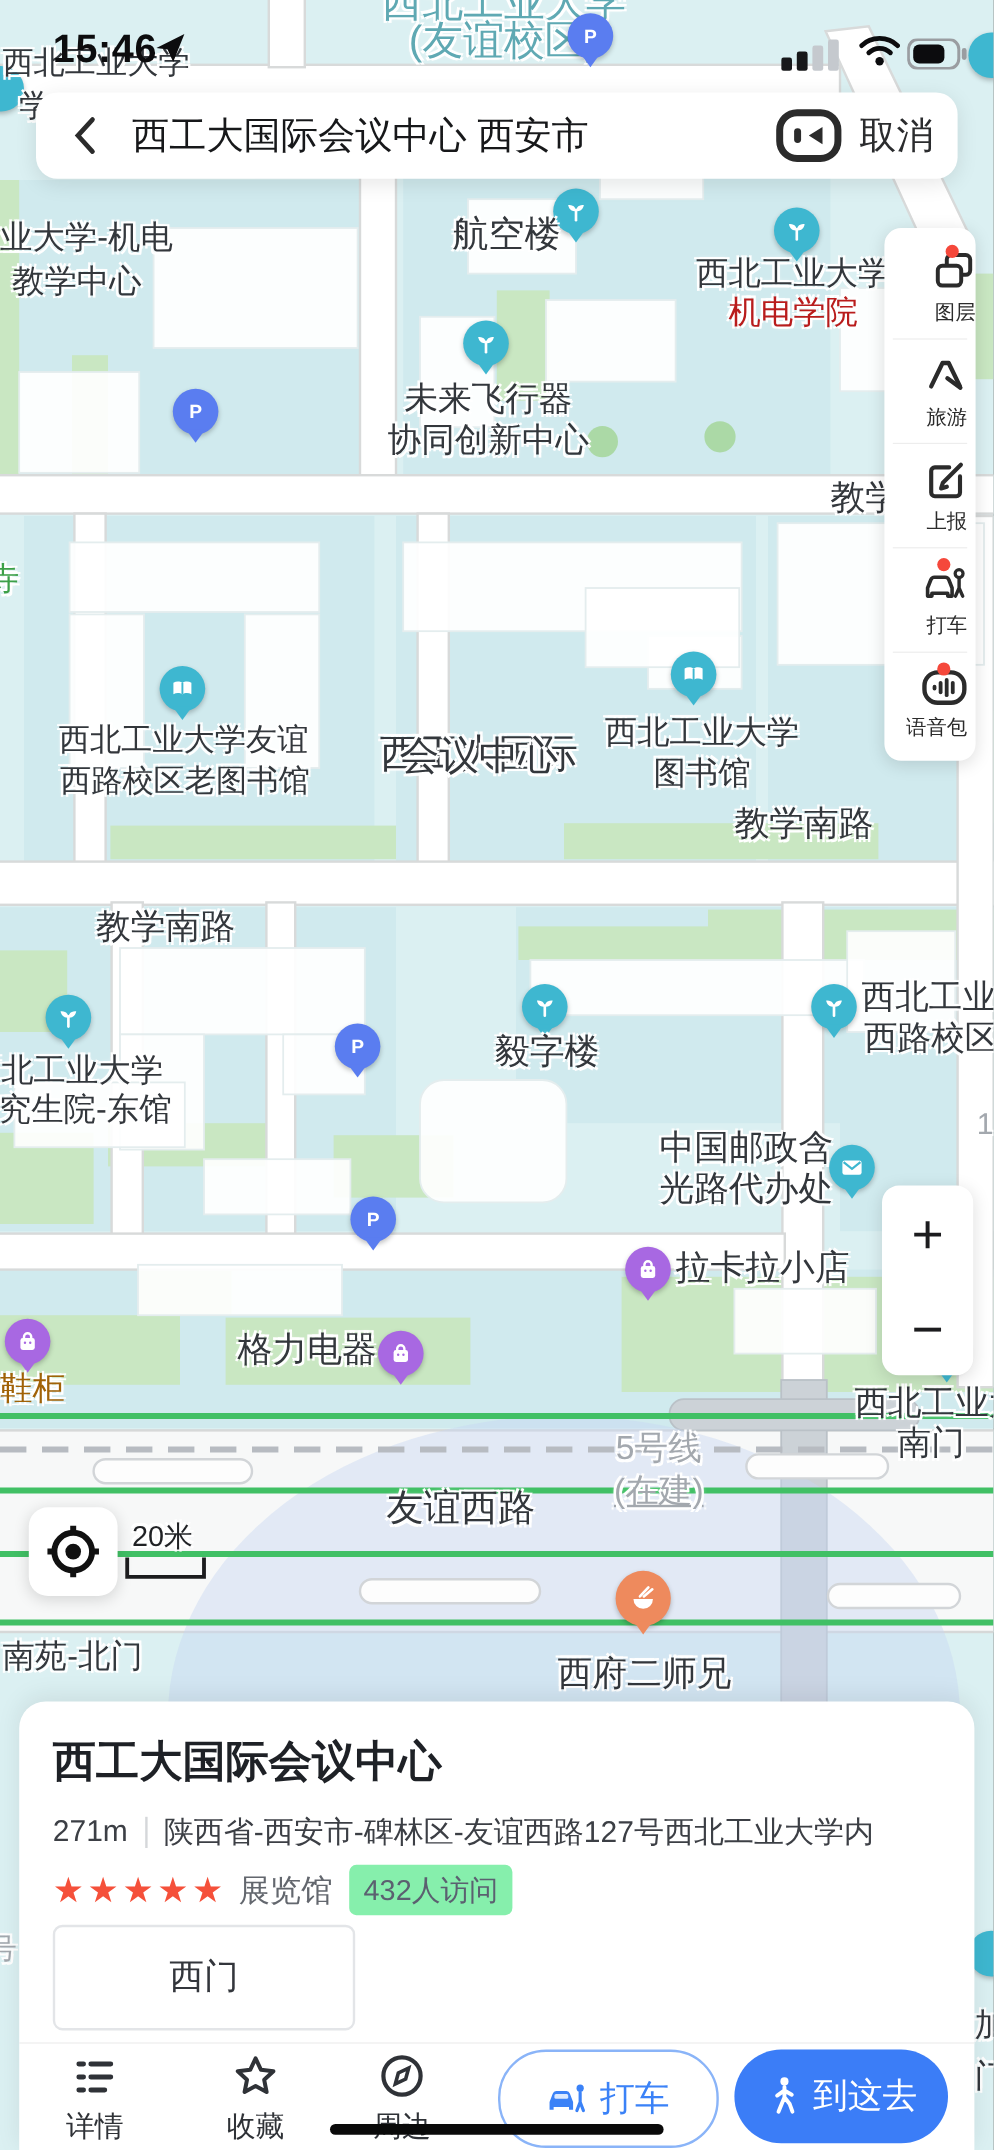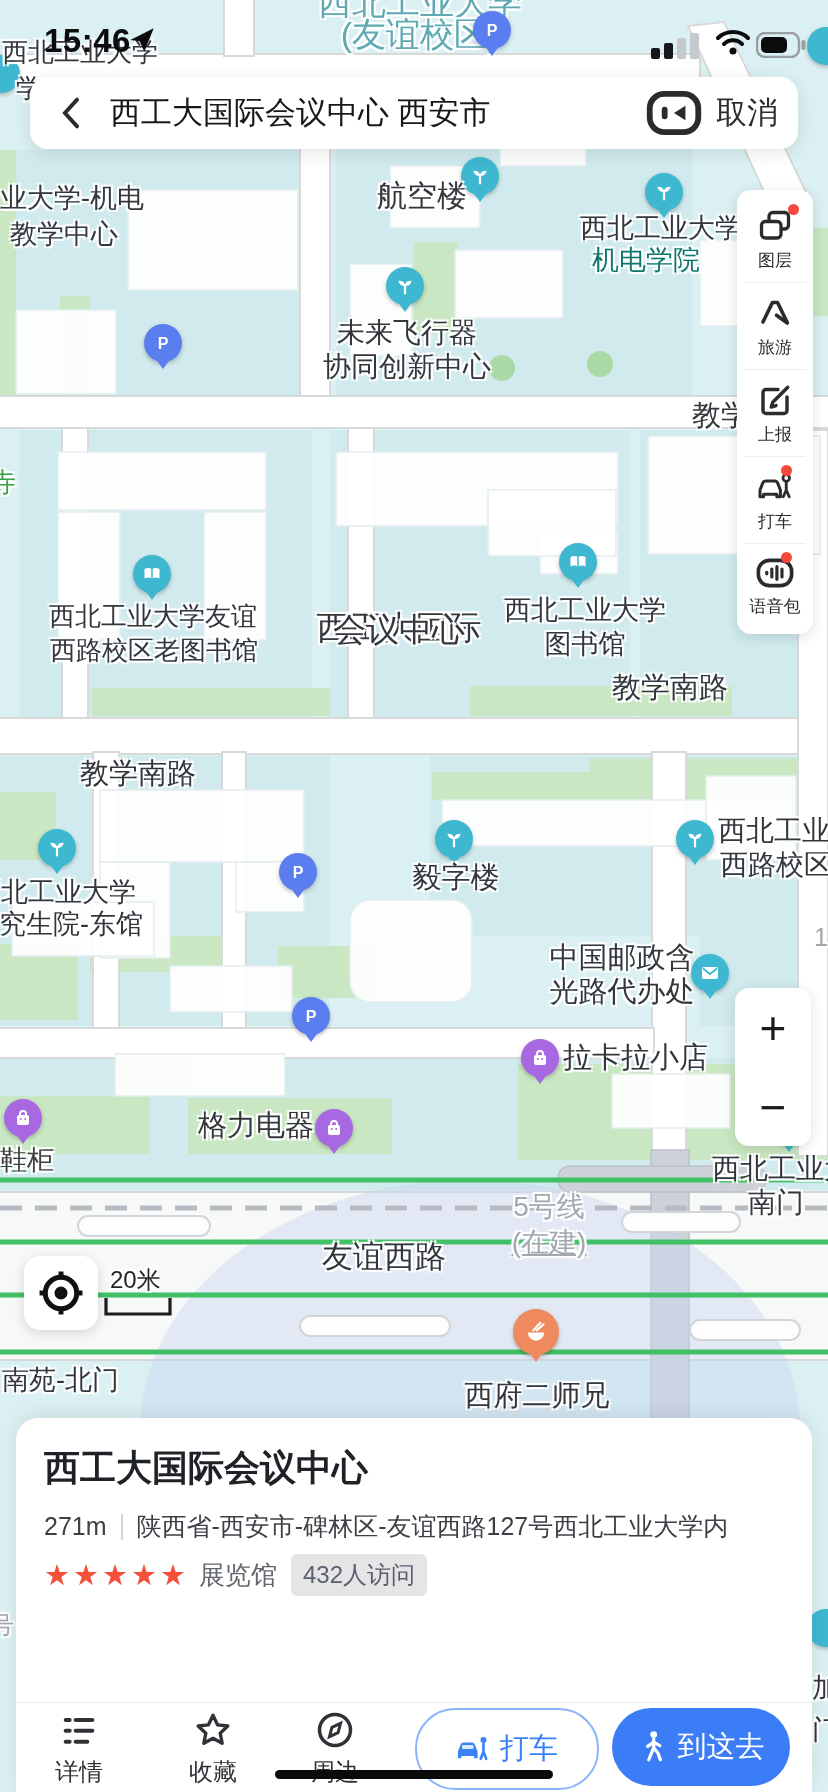--- a/index.html
+++ b/index.html
@@ -34,41 +34,41 @@
     border-radius:50%;background:#bfc4c8;}
   
   .statusbar{position:absolute;top:0;left:0;right:0;height:70px;z-index:10;}
   .sb-time{position:absolute;left:44px;top:22px;font-size:33px;font-weight:700;color:#0c0c0e;letter-spacing:.5px;}
   .search-card{position:absolute;left:30px;top:77px;width:768px;height:72px;background:#fff;border-radius:18px;
     z-index:10;box-shadow:0 4px 18px rgba(0,0,0,.10);display:flex;align-items:center;}
   .search-query{font-size:31px;color:#17181a;font-weight:500;}
   .cancel{font-size:31px;color:#2b2c2e;}
   .side-rail{position:absolute;left:737px;top:190px;width:76px;z-index:9;background:#fff;border-radius:14px;
     box-shadow:0 3px 14px rgba(0,0,0,.13);padding:6px 0;}
-  .rail-item{position:relative;display:flex;flex-direction:column;align-items:center;padding:12px 0 10px;}
+  .rail-item{position:relative;display:flex;flex-direction:column;align-items:flex-end;padding:12px 0 10px;}
   .rail-item + .rail-item{border-top:1px solid #ededed;margin:0 7px;padding-left:0;}
   .rail-label{font-size:17px;color:#2b2b2b;margin-top:5px;}
   .red-dot{position:absolute;top:8px;right:14px;width:11px;height:11px;border-radius:50%;background:#f5483b;}
   .zoom-panel{position:absolute;left:735px;top:988px;width:76px;height:158px;background:#fff;border-radius:14px;
     z-index:8;box-shadow:0 3px 14px rgba(0,0,0,.13);display:flex;flex-direction:column;align-items:center;justify-content:space-around;}
   .zoom-btn{font-size:46px;color:#1c1c1e;font-weight:500;line-height:1;}
   .locate-btn{position:absolute;left:24px;top:1256px;width:74px;height:74px;background:#fff;border-radius:16px;
     z-index:8;box-shadow:0 3px 12px rgba(0,0,0,.14);display:flex;align-items:center;justify-content:center;}
   .scalebar{position:absolute;left:104px;top:1264px;z-index:8;}
   .scale-text{font-size:24px;color:#1f2124;text-shadow:-2px -2px 0 #fff,2px -2px 0 #fff,-2px 2px 0 #fff,2px 2px 0 #fff;}
   
   .poi-card{position:absolute;left:16px;top:1418px;width:796px;height:374px;background:#fff;z-index:12;
     border-radius:22px 22px 0 0;box-shadow:0 -4px 20px rgba(0,0,0,.08);}
   .poi-title{position:absolute;left:28px;top:26px;font-size:36px;font-weight:700;color:#1e2126;}
   .poi-row2{position:absolute;left:28px;top:92px;display:flex;align-items:center;font-size:25px;color:#3c3f45;}
   .poi-div{width:2px;height:26px;background:#d5d7da;margin:0 14px;}
   .poi-row3{position:absolute;left:28px;top:136px;display:flex;align-items:center;}
   .stars{font-size:29px;color:#f5503a;letter-spacing:3px;}
   .category{font-size:26px;color:#63676e;margin-left:10px;}
-  .visitors{margin-left:14px;background:#e5e5e5;color:#5b6070;font-size:24px;border-radius:6px;padding:5px 12px;}
+  .visitors{margin-left:14px;background:#86efac;color:#5b6070;font-size:24px;border-radius:6px;padding:5px 12px;}
   .gate-btn{position:absolute;left:28px;top:186px;width:248px;height:84px;border:2px solid #e3e5e8;border-radius:8px;
     background:#fff;display:flex;align-items:center;justify-content:center;font-size:29px;color:#33363c;}
   .card-sep{position:absolute;left:0;right:0;top:284px;height:1px;background:#ededed;}
   .action{position:absolute;top:292px;width:90px;display:flex;flex-direction:column;align-items:center;}
   .action-label{font-size:24px;color:#2f3237;margin-top:6px;}
   .pill{position:absolute;top:290px;height:78px;border-radius:40px;display:flex;align-items:center;justify-content:center;gap:10px;}
   .pill-taxi{left:399px;width:180px;background:#fff;border:2px solid #8ab4f8;color:#3b82f7;}
   .pill-go{left:596px;width:178px;background:#3b7df7;color:#fff;}
   .pill-text{font-size:29px;font-weight:500;}
   .home-bar{position:absolute;left:259px;top:352px;width:278px;height:9px;border-radius:5px;background:#0a0a0a;}
@@ -375,39 +375,39 @@
       <div class="marker" style="left: 807px; top: 1609px; z-index: 2;">
         <div class="bubble" style="width:38px;height:38px;background:#3eb7d0;">
      </div>
       </div>
       <div class="map-label" style="left: 2px; top: 38px; font-size: 26px; z-index: 2; color: rgb(51, 55, 60);">西北工业大学</div>
       <div class="map-label" style="left: 16px; top: 74px; font-size: 26px; z-index: 2; color: rgb(51, 55, 60);">学</div>
       <div class="map-label" style="left: 0px; top: 184px; font-size: 27px; z-index: 2; color: rgb(51, 55, 60);">业大学-机电</div>
       <div class="map-label" style="left: 10px; top: 220px; font-size: 27px; z-index: 2; color: rgb(51, 55, 60);">教学中心</div>
       <div class="map-label" style="left: 377px; top: 180px; font-size: 30px; z-index: 2; color: rgb(51, 55, 60);">航空楼</div>
       <div class="map-label lbl-center" style="left: 661px; top: 214px; font-size: 27px; z-index: 2; color: rgb(51, 55, 60);">西北工业大学</div>
-      <div class="map-label lbl-center" style="left: 646px; top: 246px; font-size: 27px; z-index: 2; color: #0f766e;">机电学院</div>
+      <div class="map-label lbl-center" style="left: 661px; top: 246px; font-size: 27px; z-index: 2; color: #b91c1c;">机电学院</div>
       <div class="map-label lbl-center" style="left: 407px; top: 318px; font-size: 28px; z-index: 2; color: rgb(51, 55, 60);">未来飞行器</div>
       <div class="map-label lbl-center" style="left: 407px; top: 352px; font-size: 28px; z-index: 2; color: rgb(51, 55, 60);">协同创新中心</div>
       <div class="map-label lbl-center" style="left: 153px; top: 602px; font-size: 26px; z-index: 2; color: rgb(51, 55, 60);">西北工业大学友谊</div>
       <div class="map-label lbl-center" style="left: 154px; top: 636px; font-size: 26px; z-index: 2; color: rgb(51, 55, 60);">西路校区老图书馆</div>
       <div class="map-label lbl-center" style="left: 399px; top: 610px; font-size: 33px; z-index: 2; color: rgb(51, 55, 60);">西工大国际</div>
       <div class="map-label lbl-center" style="left: 399px; top: 612px; font-size: 33px; z-index: 2; color: rgb(51, 55, 60);">会议中心</div>
       <div class="map-label lbl-center" style="left: 585px; top: 596px; font-size: 27px; z-index: 2; color: rgb(51, 55, 60);">西北工业大学</div>
       <div class="map-label lbl-center" style="left: 585px; top: 630px; font-size: 27px; z-index: 2; color: rgb(51, 55, 60);">图书馆</div>
       <div class="map-label" style="left: -26px; top: 878px; font-size: 27px; z-index: 2; color: rgb(51, 55, 60);">西北工业大学</div>
       <div class="map-label" style="left: -28px; top: 910px; font-size: 27px; z-index: 2; color: rgb(51, 55, 60);">研究生院-东馆</div>
       <div class="map-label lbl-center" style="left: 456px; top: 862px; font-size: 29px; z-index: 2; color: rgb(51, 55, 60);">毅字楼</div>
       <div class="map-label" style="left: 718px; top: 816px; font-size: 28px; z-index: 2; color: rgb(51, 55, 60);">西北工业大</div>
       <div class="map-label" style="left: 720px; top: 850px; font-size: 28px; z-index: 2; color: rgb(51, 55, 60);">西路校区</div>
       <div class="map-label lbl-center" style="left: 622px; top: 942px; font-size: 29px; z-index: 2; color: rgb(51, 55, 60);">中国邮政含</div>
       <div class="map-label lbl-center" style="left: 622px; top: 976px; font-size: 29px; z-index: 2; color: rgb(51, 55, 60);">光路代办处</div>
       <div class="map-label" style="left: 563px; top: 1042px; font-size: 29px; z-index: 2; color: rgb(51, 55, 60);">拉卡拉小店</div>
       <div class="map-label" style="left: 198px; top: 1110px; font-size: 29px; z-index: 2; color: rgb(51, 55, 60);">格力电器</div>
-      <div class="map-label" style="left: 0px; top: 1146px; font-size: 27px; z-index: 2; color: #404040;">鞋柜</div>
+      <div class="map-label" style="left: 0px; top: 1146px; font-size: 27px; z-index: 2; color: #a16207; font-family: Liberation Mono, monospace;">鞋柜</div>
       <div class="map-label" style="left: 712px; top: 1154px; font-size: 28px; z-index: 2; color: rgb(51, 55, 60);">西北工业大</div>
       <div class="map-label" style="left: 748px; top: 1188px; font-size: 28px; z-index: 2; color: rgb(51, 55, 60);">南门</div>
       <div class="map-label" style="left: 2px; top: 1366px; font-size: 27px; z-index: 2; color: rgb(51, 55, 60);">南苑-北门</div>
       <div class="map-label lbl-center" style="left: 537px; top: 1380px; font-size: 29px; z-index: 2; color: rgb(51, 55, 60);">西府二师兄</div>
       <div class="map-label" style="left: 812px; top: 1674px; font-size: 27px; z-index: 2; color: rgb(51, 55, 60);">加</div>
       <div class="map-label" style="left: 812px; top: 1716px; font-size: 27px; z-index: 2; color: rgb(51, 55, 60);">门</div>
     </div>
 
 
   <div class="statusbar">
@@ -516,20 +516,23 @@
     <div class="poi-row2">
       <span>271m</span>
       <span class="poi-div"></span>
       <span>陕西省-西安市-碑林区-友谊西路127号西北工业大学内</span>
     </div>
     <div class="poi-row3">
       <span class="stars">★★★★★</span>
       <span class="category">展览馆</span>
       <span class="visitors">432人访问</span>
     </div>
+    <div class="gate-btn">
+      <span>西门</span>
+    </div>
     <div class="card-sep"></div>
 
     <div class="action" style="left:18px;">
       <svg width="40" height="40" viewBox="0 0 24 24">
         <g stroke="#2f3237" stroke-width="2.4" stroke-linecap="round">
           <path d="M4 6h2.4 M10 6h10 M4 12.5h2.4 M10 12.5h10 M4 19h2.4 M10 19h7"></path>
         </g>
       </svg>
       <span class="action-label">详情</span>
     </div>

